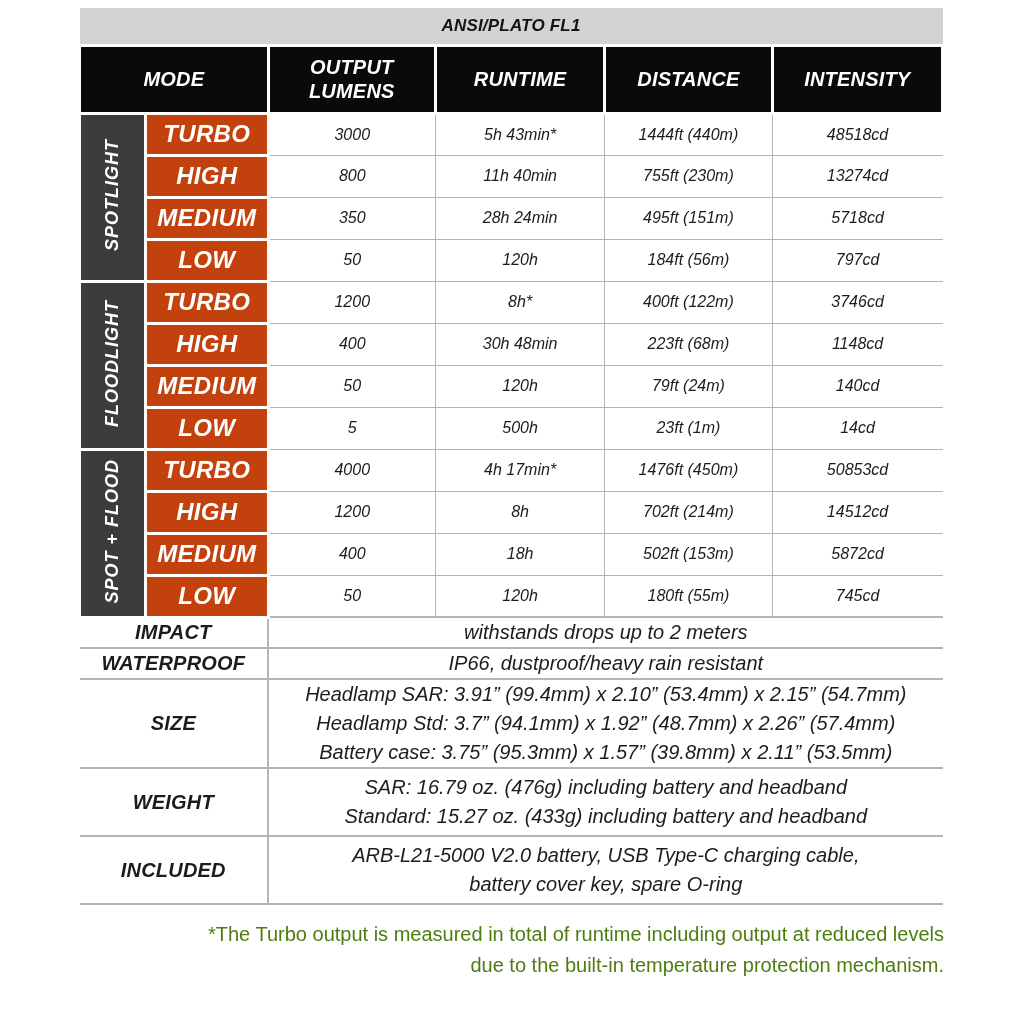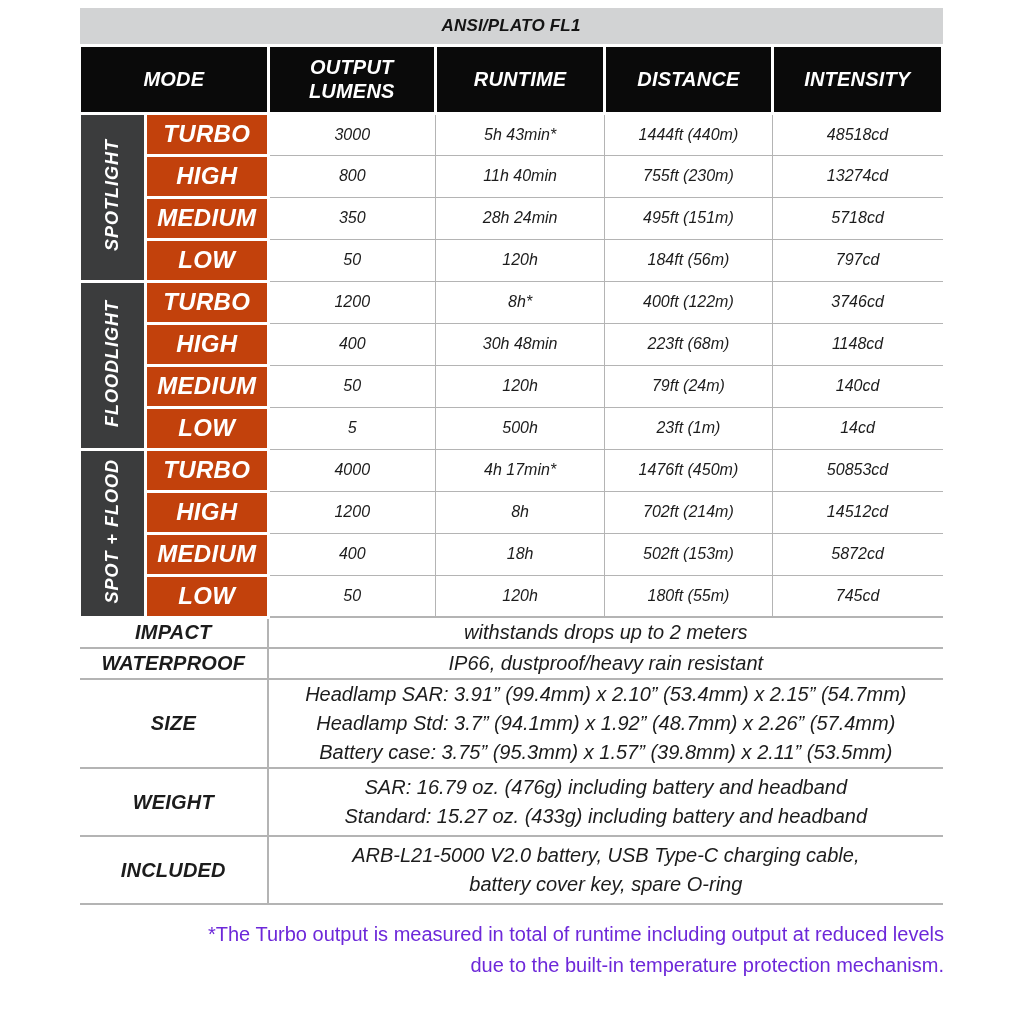--- a/index.html
+++ b/index.html
@@ -29,21 +29,21 @@
   tr.spec-row td { background:#ffffff; border:2px solid #b4b4b4; }
   td.spec-label { font-weight:bold; font-size:20px; border-left:none !important;
     letter-spacing:0.2px; }
   td.spec-value { font-size:20px; border-right:none !important; white-space:pre-line;
     line-height:29px; }
   tr.h43 td { height:30px; }
   tr.h97 td { height:69px; }
   tr.h68 td { height:68px; }
 
   .footnote { width:866px; margin:14px 0 0 78px; text-align:right; font-size:20px;
-    line-height:31px; white-space:pre-line; color:#6d28d9; }
+    line-height:31px; white-space:pre-line; color:#4d7c0f; }
 </style>
 </head>
 <body>
 
 <table class="spec">
   <colgroup>
     <col style="width:65px">
       <col style="width:121px">
       <col style="width:165px">
     <col style="width:167px">

